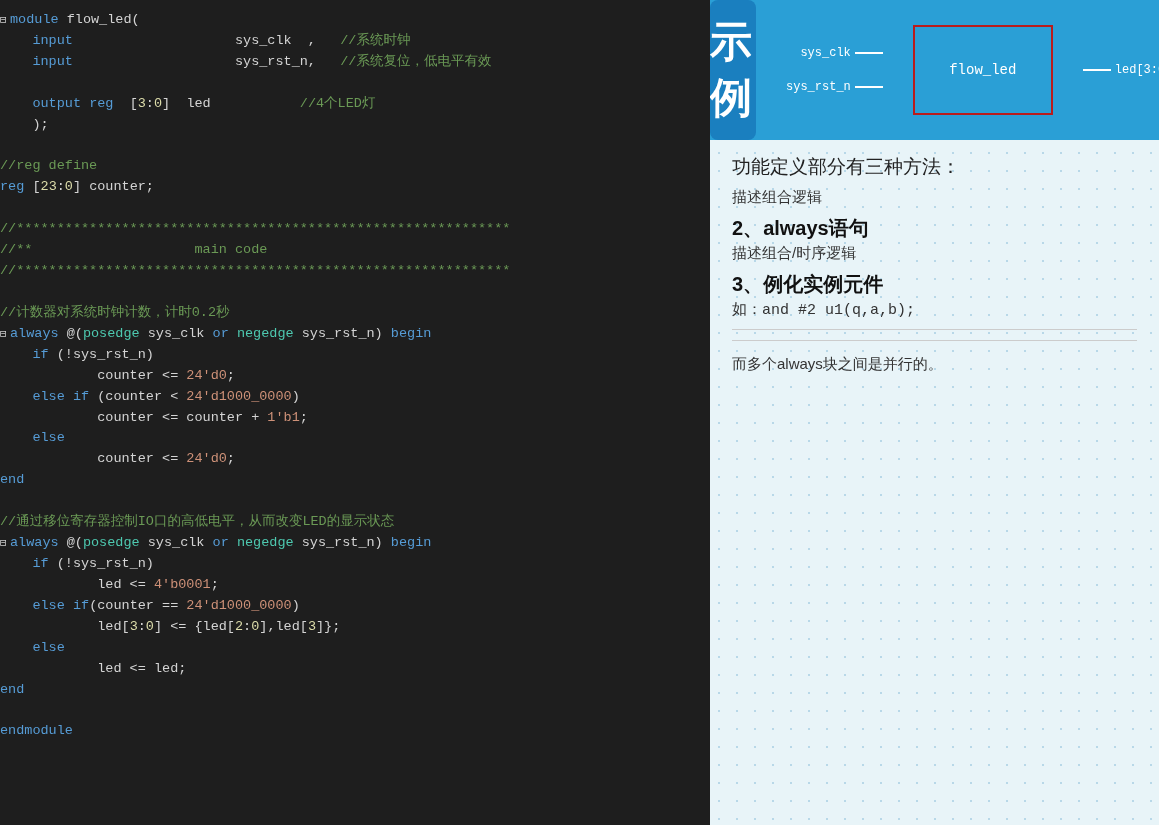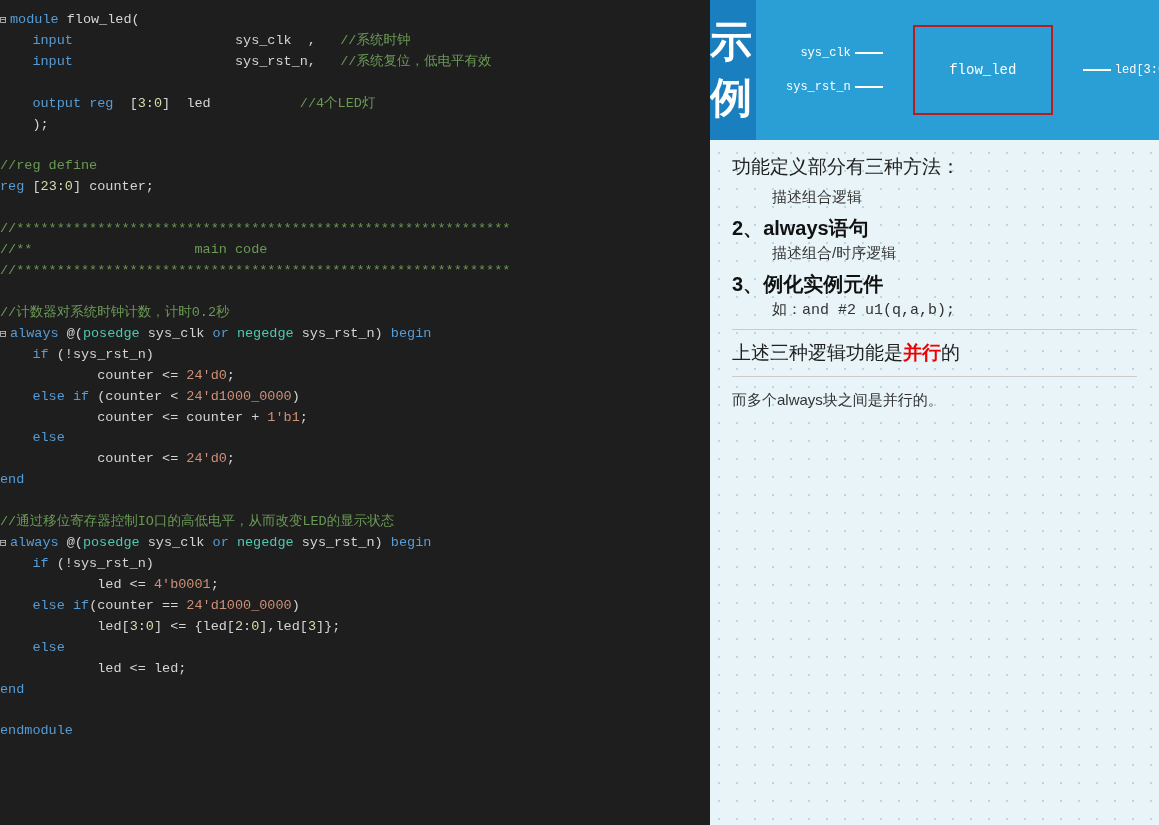--- a/index.html
+++ b/index.html
@@ -72,20 +72,21 @@
       background: #1a7fbf;
       width: 150px;
       display: flex;
       align-items: center;
       justify-content: center;
       font-size: 42px;
       font-weight: bold;
       color: #fff;
       font-family: 'Microsoft YaHei', 'SimHei', sans-serif;
       letter-spacing: 4px;
+      border-radius: 8px;
     }
 
     #diagram-area {
       flex: 1;
       display: flex;
       align-items: center;
       justify-content: center;
       padding: 10px;
       position: relative;
     }
@@ -129,21 +130,20 @@
     .method-item {
       font-size: 20px;
       color: #111;
       font-weight: bold;
       margin-top: 8px;
     }
 
     .method-desc {
       font-size: 15px;
       color: #333;
-      margin-left: 40px;
       margin-top: 2px;
     }
 
     .highlight-red {
       color: #e00;
       font-weight: bold;
     }
 
     .note-title {
       font-size: 17px;
@@ -303,22 +303,19 @@
 
     <div class="method-item">
       <span>3、</span><span>例化实例元件</span>
     </div>
     <div class="method-desc">
       如：<span class="italic-code">and #2 u1(q,a,b);</span>
     </div>
 
     <hr class="divider-line">
 
-    <div style="font-size:19px; color:#222; margin-top:8px; font-family:'Microsoft YaHei',sans-serif;">
-      <span>上述三种逻辑功能是</span><span class="highlight-red">并行</span><span>的</span>
-    </div>
 
     <hr class="divider-line">
 
     <div class="note-text">而多个always块之间是并行的。</div>
   </div>
 
 </div>
 
 </body></html>

